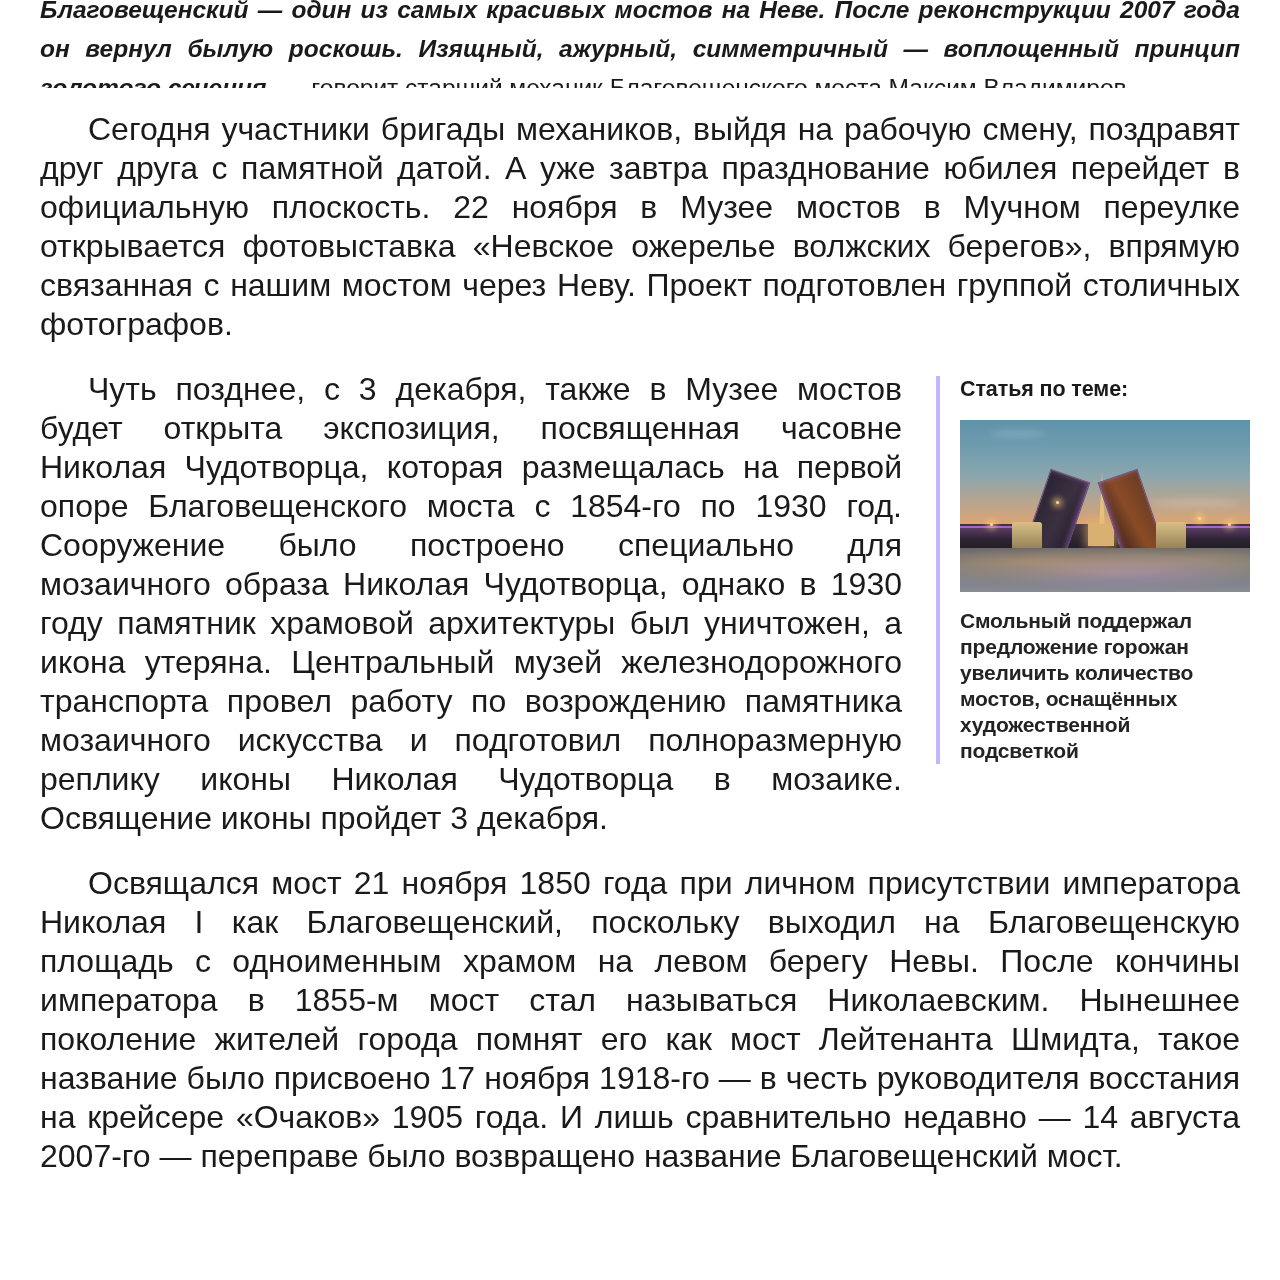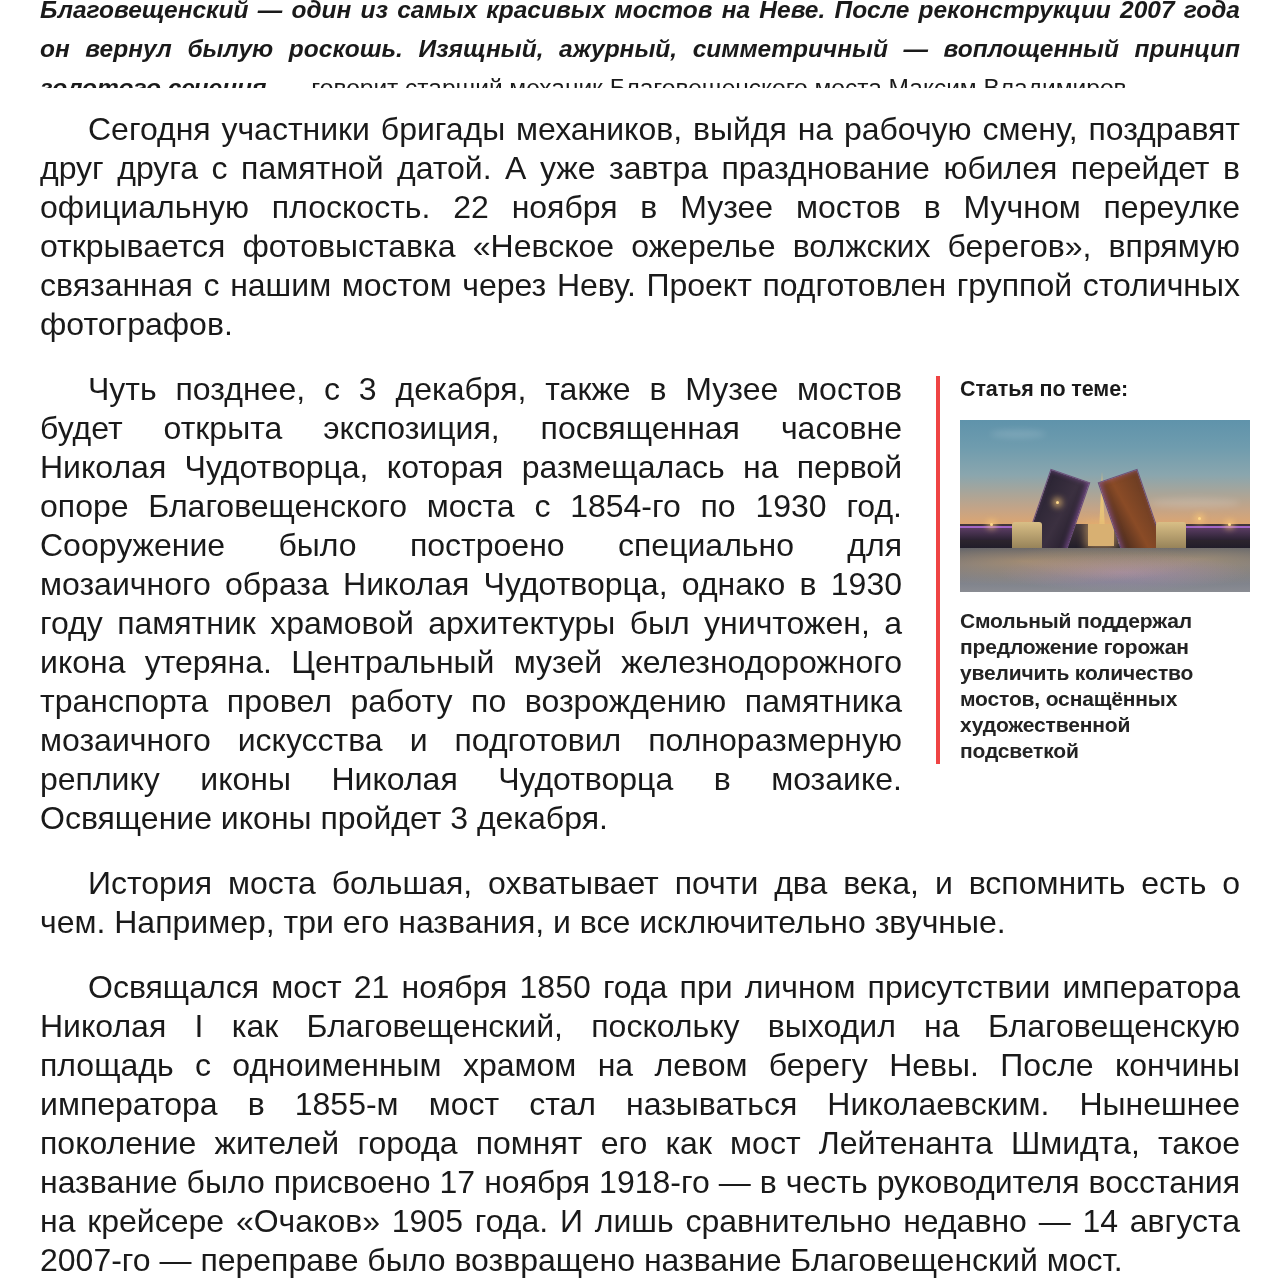--- a/index.html
+++ b/index.html
@@ -67,21 +67,21 @@
     font-weight: normal;
     font-style: normal;
   }
 
   
   .related {
     float: right;
     width: 304px;
     margin: 6px 0 10px 34px;
     padding-left: 20px;
-    border-left: 4px solid #ef4444;
+    border-left: 4px solid #c4b5fd;
     box-sizing: border-box;
   }
   .related-label {
     font-size: 21.5px;
     line-height: 26px;
     font-weight: bold;
     color: #1a1a1a;
     margin: 0 0 18px 0;
     letter-spacing: -0.1px;
   }
@@ -255,17 +255,16 @@
         <span class="lamp" style="left:238px;bottom:72px;"></span>
         <span class="lamp" style="left:268px;bottom:66px;"></span>
         <span class="lamp" style="left:96px;bottom:88px;"></span>
         <span class="thumb-water"></span>
       </a>
 
       <a class="related-title" href="#">Смольный поддержал предложение горожан увеличить количество мостов, оснащённых художественной подсветкой</a>
     </aside>
 
     <p class="para">Чуть позднее, с 3 декабря, также в Музее мостов будет открыта экспозиция, посвященная часовне Николая Чудотворца, которая размещалась на первой опоре Благовещенского моста с 1854-го по 1930 год. Сооружение было построено специально для мозаичного образа Николая Чудотворца, однако в 1930 году памятник храмовой архитектуры был уничтожен, а икона утеряна. Центральный музей железнодорожного транспорта провел работу по возрождению памятника мозаичного искусства и подготовил полноразмерную реплику иконы Николая Чудотворца в мозаике. Освящение иконы пройдет 3 декабря.</p>
-    <p class="para clear">История моста большая, охватывает почти два века, и вспомнить есть о чем. Например, три его названия, и все исключительно звучные.</p>
     <p class="para">Освящался мост 21 ноября 1850 года при личном присутствии императора Николая I как Благовещенский, поскольку выходил на Благовещенскую площадь с одноименным храмом на левом берегу Невы. После кончины императора в 1855-м мост стал называться Николаевским. Нынешнее поколение жителей города помнят его как мост Лейтенанта Шмидта, такое название было присвоено 17 ноября 1918-го — в честь руководителя восстания на крейсере «Очаков» 1905 года. И лишь сравнительно недавно — 14 августа 2007-го — переправе было возвращено название Благовещенский мост.</p>
 
   </div>
 </div>
 
 </body></html>

